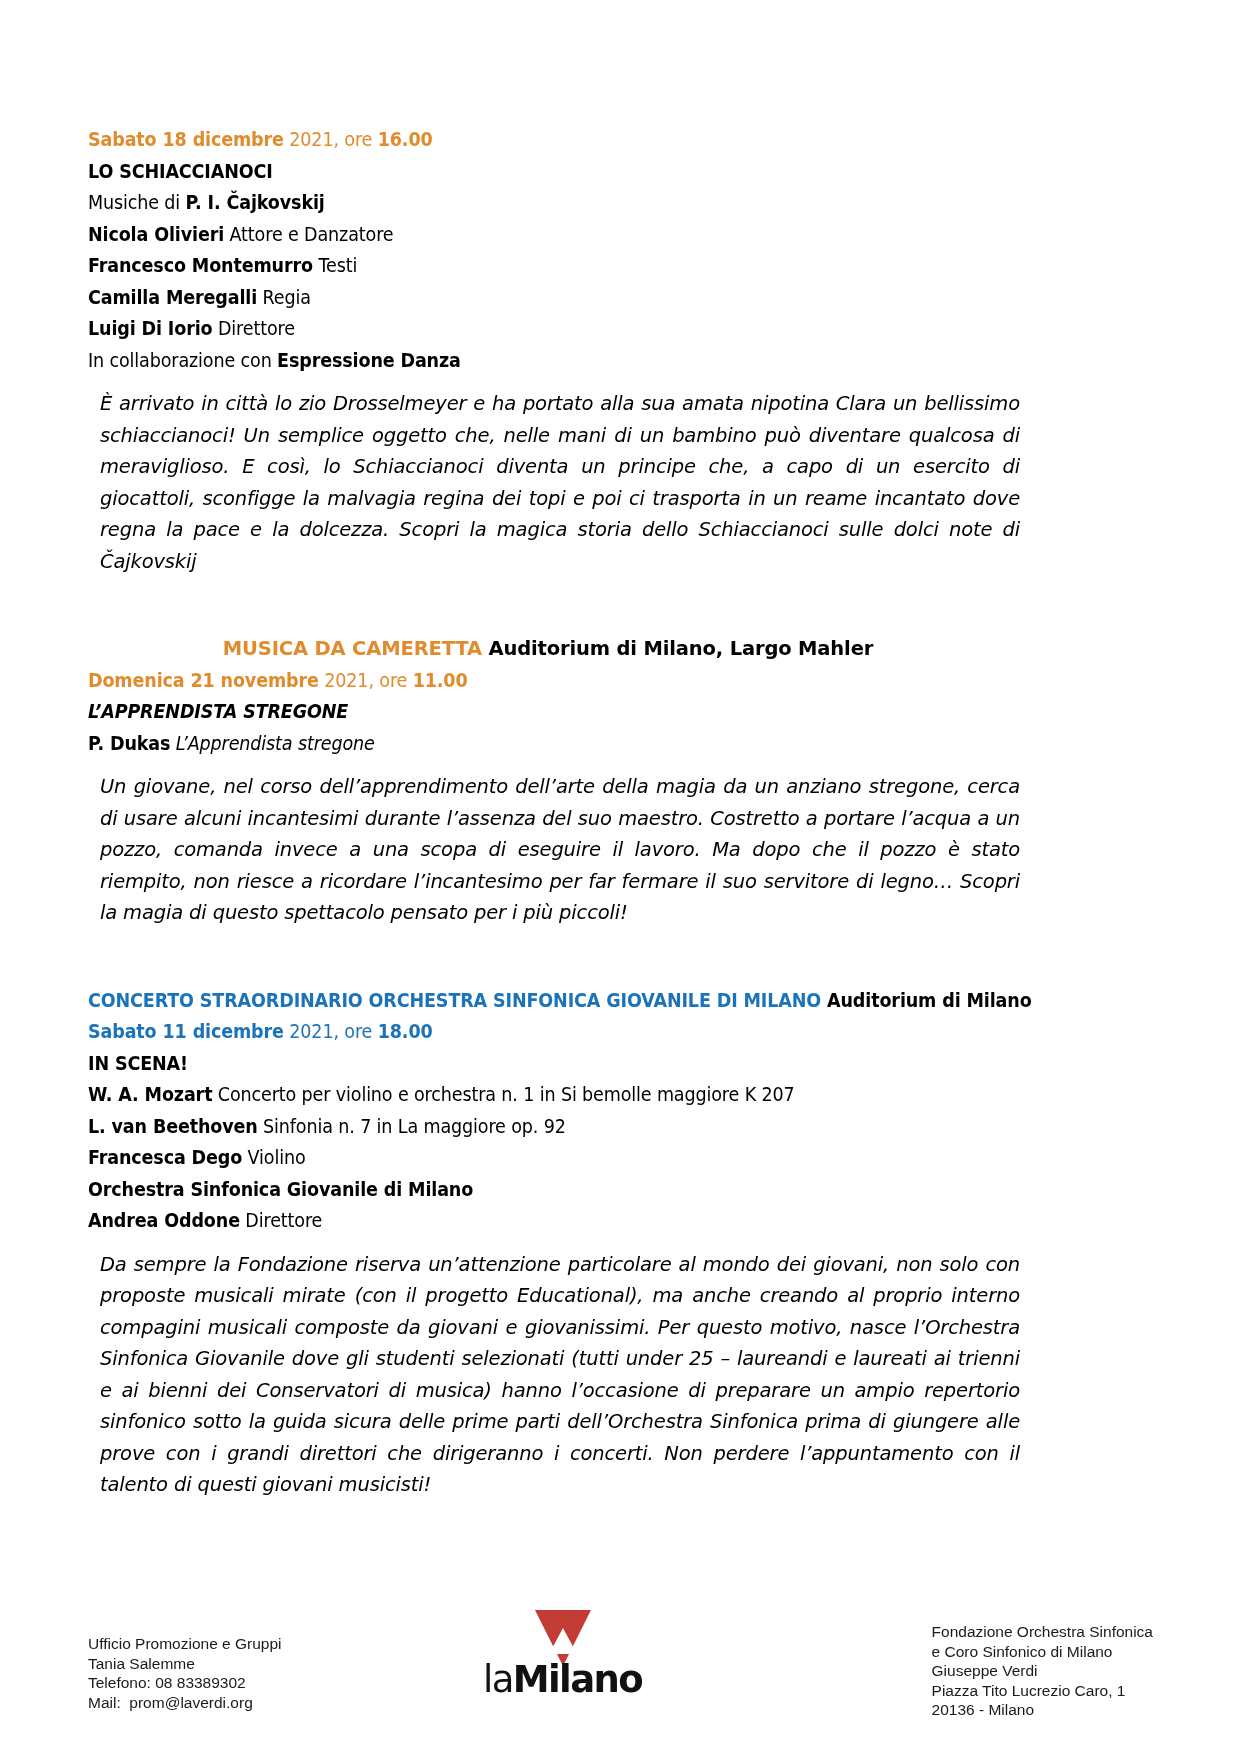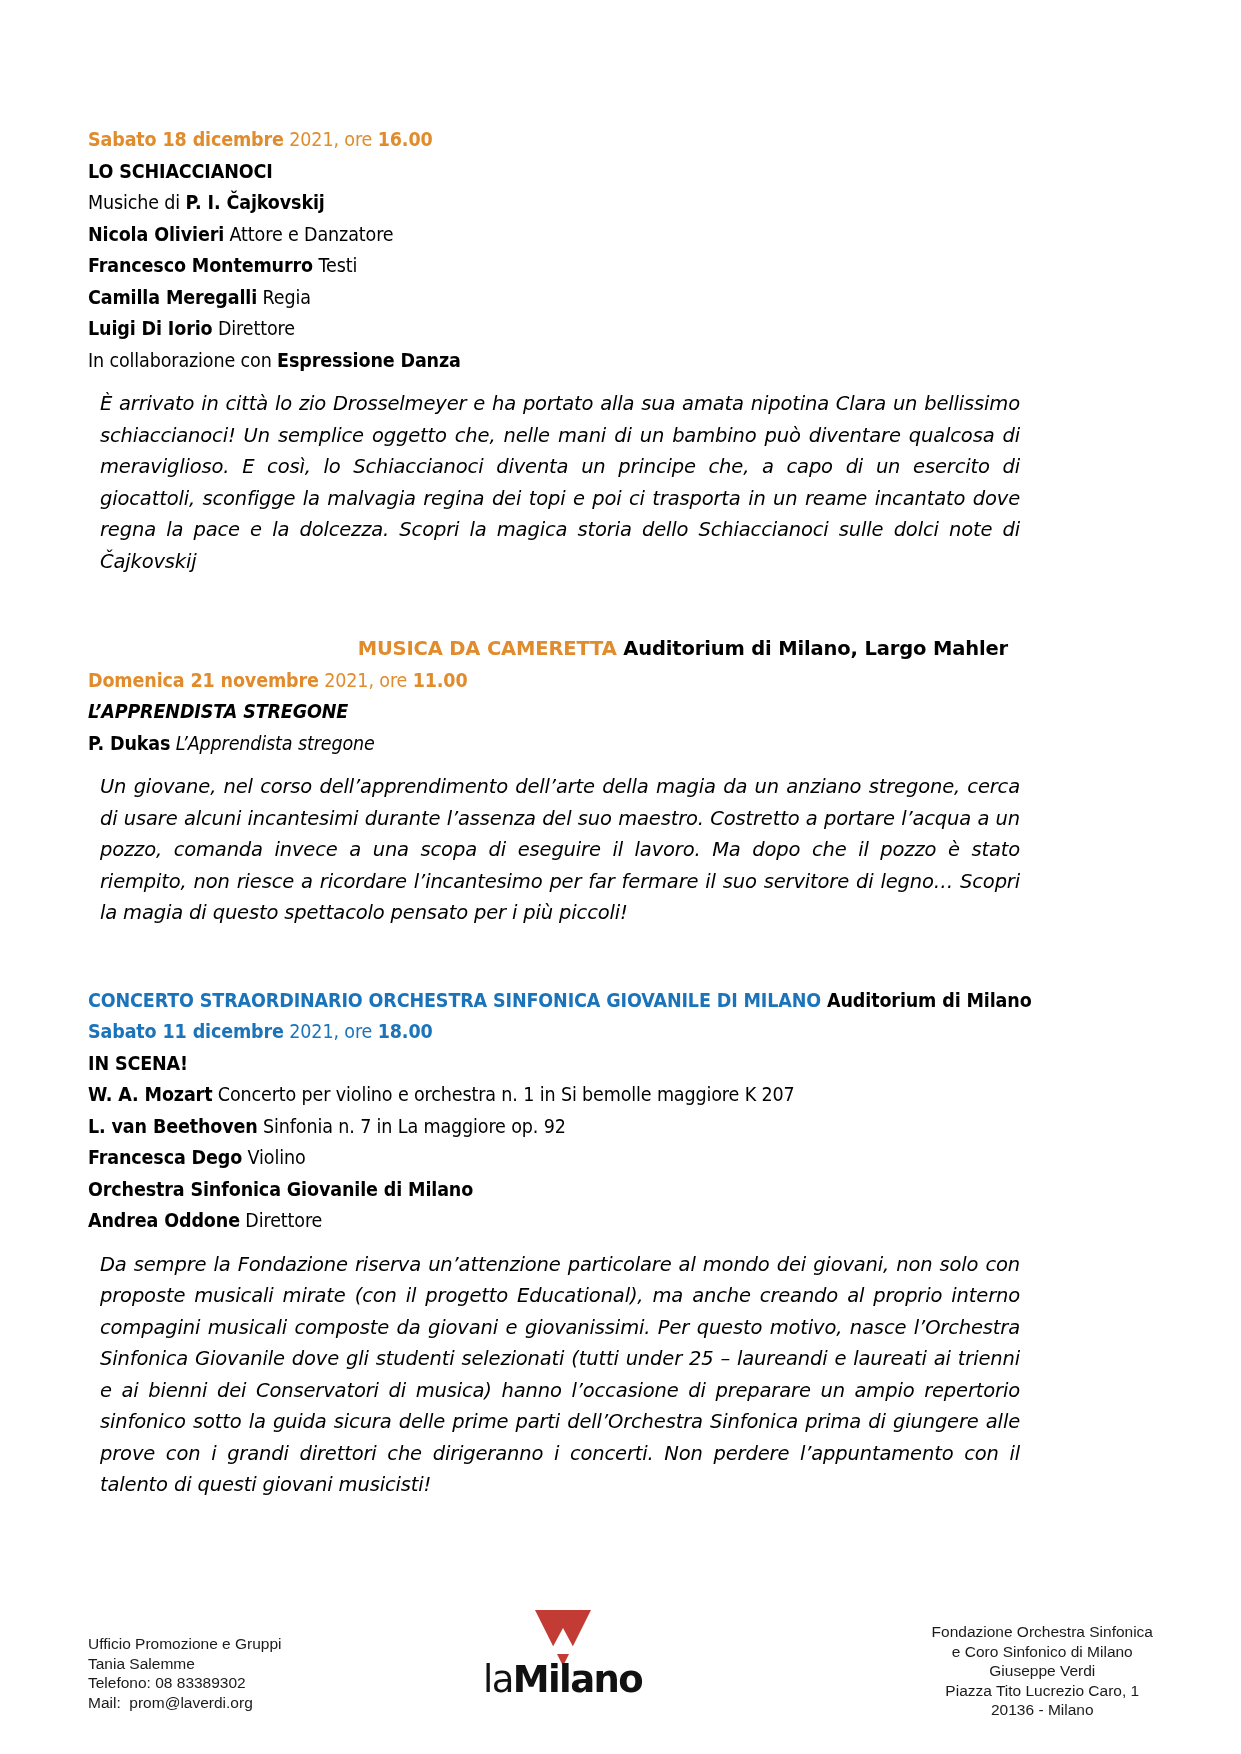--- a/index.html
+++ b/index.html
@@ -58,21 +58,21 @@
     width: 920px;
     letter-spacing: -0.15px;
     margin: 12px;
   }
   .gap-lg { height: 44px; }
 
   .center-head {
     font-family: "DejaVu Sans", sans-serif;
     font-size: 19.5px;
     line-height: 31.5px;
-    text-align: right;
+    text-align: center;
     white-space: nowrap;
     letter-spacing: -0.15px;
   }
 
   
   .footer {
     position: absolute;
     left: 0;
     top: 1612px;
     width: 1241px;
@@ -85,21 +85,21 @@
     font-family: "Liberation Sans", sans-serif;
     font-size: 15.5px;
     line-height: 19.5px;
     color: #1a1a1a;
     white-space: pre;
   }
   .footer-right {
     position: absolute;
     right: 88px;
     top: 10px;
-    text-align: center;
+    text-align: left;
     font-family: "Liberation Sans", sans-serif;
     font-size: 15.5px;
     line-height: 19.5px;
     color: #1a1a1a;
     white-space: pre;
   }
 
   
   .logo {
     position: absolute;

